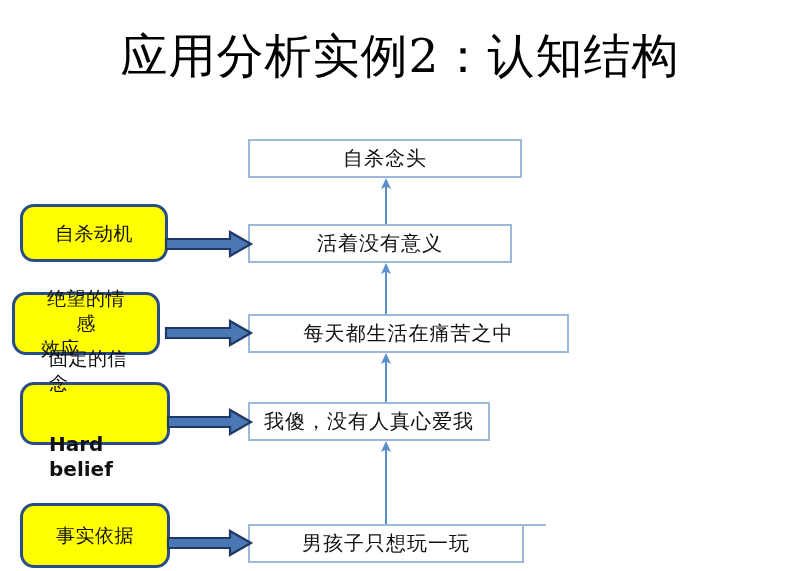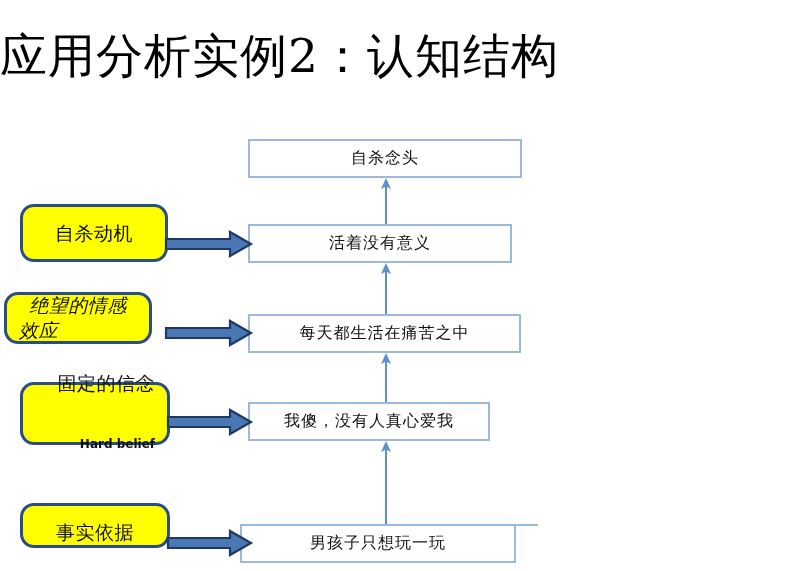--- a/index.html
+++ b/index.html
@@ -23,36 +23,37 @@
     height: 571px;
     background: #ffffff;
   }
 
   
   .slide-title {
     position: absolute;
     left: 0;
     top: 26px;
     width: 800px;
+    text-align: center;
     font-family: "DejaVu Serif", "Liberation Serif", serif;
     font-size: 47px;
     line-height: 60px;
     letter-spacing: 1px;
     white-space: nowrap;
     color: #000000;
   }
 
   
   .wbox {
     position: absolute;
     box-sizing: border-box;
     background: #ffffff;
     border: 2px solid #9cb8da;
     font-family: "DejaVu Serif", "Liberation Serif", serif;
-    font-size: 16px;
+    font-size: 20px;
     color: #101010;
     display: flex;
     align-items: center;
     justify-content: center;
     letter-spacing: 1px;
   }
   .wbox .wbox-label { display: block; }
 
   
   .wbox-overshoot::after {
@@ -72,29 +73,29 @@
     background: #ffff00;
     border: 3px solid #2a4d87;
     border-radius: 14px;
     font-family: "DejaVu Serif", "Liberation Serif", serif;
     font-size: 19px;
     line-height: 25px;
     color: #111111;
     display: flex;
     flex-direction: column;
     justify-content: center;
-    padding: 0 12px;
+    padding: 0 26px;
     letter-spacing: 0.5px;
   }
   .ybox.center  { align-items: center;     text-align: center; }
   .ybox.leftal  { align-items: flex-end; text-align: left;   }
   .ybox .line-en {
     font-family: "DejaVu Sans", "Liberation Sans", sans-serif;
     font-weight: bold;
-    font-size: 12px;
+    font-size: 20px;
     letter-spacing: 0;
     margin-top: 36px;
   }
 
   
   .harrow {
     position: absolute;
     height: 26px;
     pointer-events: none;
   }
@@ -116,29 +117,29 @@
   <div class="slide-title">应用分析实例2：认知结构</div>
 
   <div class="wbox" style="left:248px; top:139px; width:274px; height:39px;">
     <span class="wbox-label">自杀念头</span>
   </div>
 
   <div class="wbox" style="left:248px; top:224px; width:264px; height:39px;">
     <span class="wbox-label">活着没有意义</span>
   </div>
 
-  <div class="wbox" style="left:248px; top:314px; width:273px; height:39px;">
+  <div class="wbox" style="left:248px; top:314px; width:321px; height:39px;">
     <span class="wbox-label">每天都生活在痛苦之中</span>
   </div>
 
   <div class="wbox" style="left:248px; top:402px; width:242px; height:39px;">
     <span class="wbox-label">我傻，没有人真心爱我</span>
   </div>
 
-  <div class="wbox wbox-overshoot" style="left:240px; top:524px; width:276px; height:39px;">
+  <div class="wbox wbox-overshoot" style="left:248px; top:524px; width:276px; height:39px;">
     <span class="wbox-label">男孩子只想玩一玩</span>
   </div>
 
   <div class="varrow" style="left:379px; top:178px; height:46px;">
     <svg width="14" height="46" viewBox="0 0 14 46">
       <line x1="7" y1="46" x2="7" y2="8" stroke="#5b8fcc" stroke-width="2"></line>
       <polygon points="7,0 12,11 7,8.5 2,11" fill="#5b8fcc"></polygon>
     </svg>
   </div>
 
@@ -160,31 +161,31 @@
     <svg width="14" height="83" viewBox="0 0 14 83">
       <line x1="7" y1="83" x2="7" y2="8" stroke="#5b8fcc" stroke-width="2"></line>
       <polygon points="7,0 12,11 7,8.5 2,11" fill="#5b8fcc"></polygon>
     </svg>
   </div>
 
   <div class="ybox center" style="left:20px; top:204px; width:148px; height:58px;">
     <span>自杀动机</span>
   </div>
 
-  <div class="ybox center" style="left:4px; top:292px; width:148px; height:52px;font-style:italic;">
+  <div class="ybox center" style="left:12px; top:292px; width:148px; height:63px;">
     <span>绝望的情感</span>
     <span style="align-self:flex-start;">效应</span>
   </div>
 
   <div class="ybox leftal" style="left:20px; top:382px; width:150px; height:63px;">
     <span>固定的信念</span>
     <span class="line-en">Hard belief</span>
   </div>
 
-  <div class="ybox center" style="left:20px; top:503px; width:150px; height:45px;justify-content:flex-end;">
+  <div class="ybox center" style="left:20px; top:503px; width:150px; height:65px;">
     <span>事实依据</span>
   </div>
 
   <div class="harrow" style="left:166px; top:231px; width:86px;">
     <svg width="86" height="26" viewBox="0 0 86 26">
       <polygon points="0,8 64,8 64,1 85,13 64,25 64,18 0,18" fill="#4a78b4" stroke="#1f3864" stroke-width="2.2" stroke-linejoin="miter"></polygon>
     </svg>
   </div>
 
   <div class="harrow" style="left:166px; top:320px; width:86px;">

